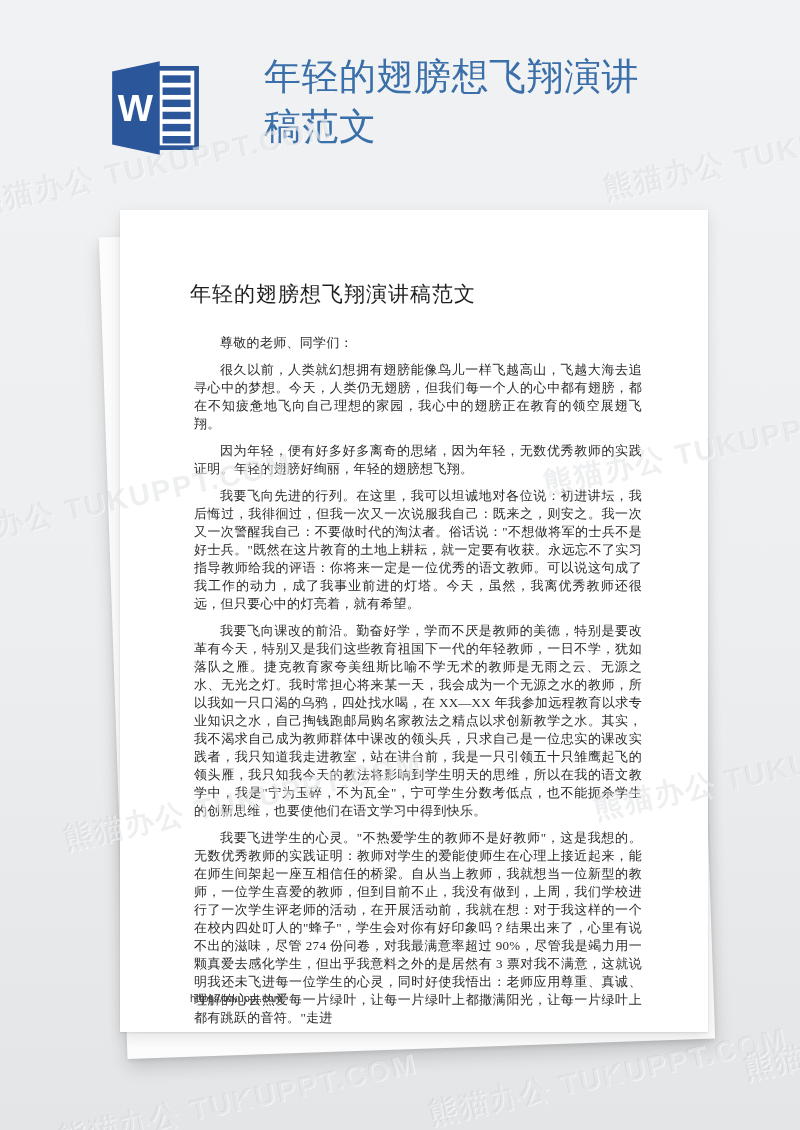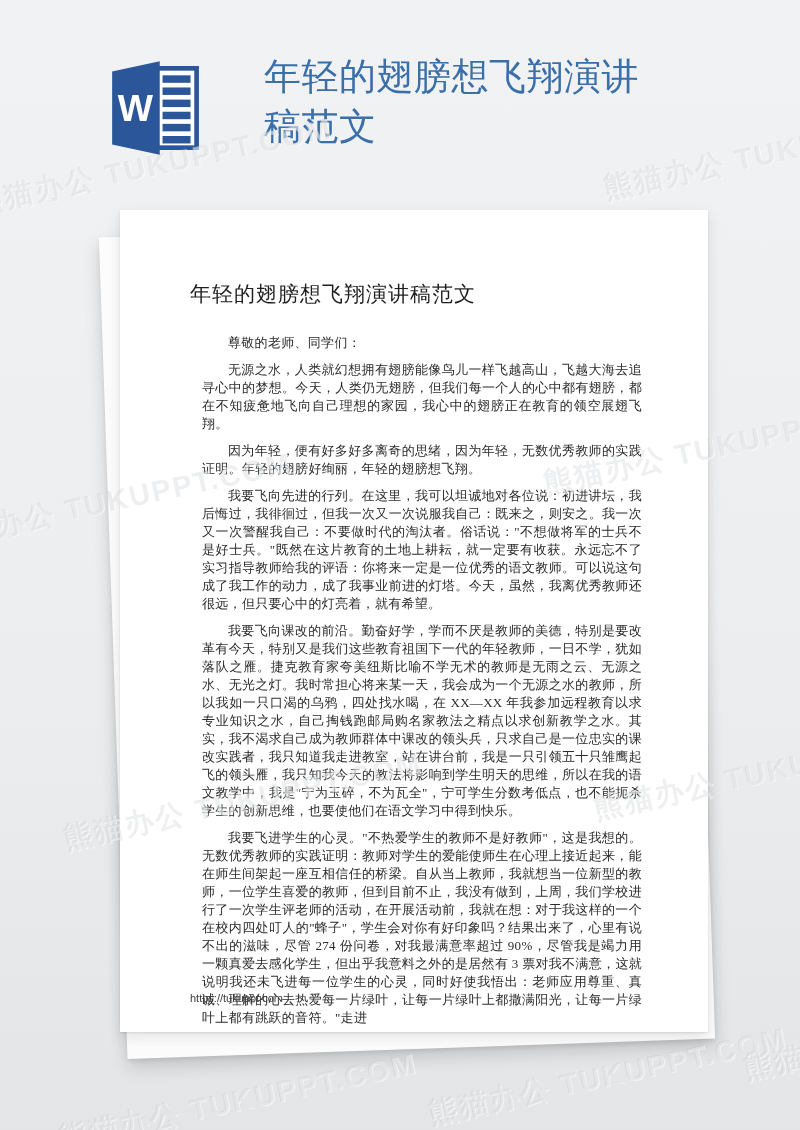--- a/index.html
+++ b/index.html
@@ -34,21 +34,21 @@
     padding:70px 66px 0 70px;box-sizing:border-box;
   }
 
   
   .doc-title{
     margin:0 0 26px 0;
     font-family:"Liberation Serif","DejaVu Serif",serif;
     font-size:21px;font-weight:400;color:#1e1e1e;letter-spacing:1px;
   }
   .doc-body p{
-    margin:0 0 9px 12px;
+    margin:0 0 9px 4px;
     font-family:"Liberation Serif","DejaVu Serif",serif;
     font-size:13px;line-height:18px;color:#2b2b2b;
     text-align:justify;text-indent:2em;letter-spacing:0.3px;
   }
   .footer-url{
     position:absolute;left:70px;bottom:28px;
     font-family:"Liberation Sans","DejaVu Sans",sans-serif;
     font-size:11px;color:#3c3c3c;
   }
 
@@ -70,21 +70,21 @@
 
 <div class="stage">
 
   <div class="paper-layer">
     <div class="paper back"></div>
 
     <div class="paper main">
       <h2 class="doc-title">年轻的翅膀想飞翔演讲稿范文</h2>
       <div class="doc-body">
         <p>尊敬的老师、同学们：</p>
-        <p>无源之水，人类就幻想拥有翅膀能像鸟儿一样飞越高山，飞越大海去追寻心中的梦想。今天，人类仍无翅膀，但我们每一个人的心中都有翅膀，都在不知疲惫地飞向自己理想的家园，我心中的翅膀正在教育的领空展翅飞翔。</p>
+        <p>很久以前，人类就幻想拥有翅膀能像鸟儿一样飞越高山，飞越大海去追寻心中的梦想。今天，人类仍无翅膀，但我们每一个人的心中都有翅膀，都在不知疲惫地飞向自己理想的家园，我心中的翅膀正在教育的领空展翅飞翔。</p>
         <p>因为年轻，便有好多好多离奇的思绪，因为年轻，无数优秀教师的实践证明。年轻的翅膀好绚丽，年轻的翅膀想飞翔。</p>
         <p>我要飞向先进的行列。在这里，我可以坦诚地对各位说：初进讲坛，我后悔过，我徘徊过，但我一次又一次说服我自己：既来之，则安之。我一次又一次警醒我自己：不要做时代的淘汰者。俗话说："不想做将军的士兵不是好士兵。"既然在这片教育的土地上耕耘，就一定要有收获。永远忘不了实习指导教师给我的评语：你将来一定是一位优秀的语文教师。可以说这句成了我工作的动力，成了我事业前进的灯塔。今天，虽然，我离优秀教师还很远，但只要心中的灯亮着，就有希望。</p>
         <p>我要飞向课改的前沿。勤奋好学，学而不厌是教师的美德，特别是要改革有今天，特别又是我们这些教育祖国下一代的年轻教师，一日不学，犹如落队之雁。捷克教育家夸美纽斯比喻不学无术的教师是无雨之云、无源之水、无光之灯。我时常担心将来某一天，我会成为一个无源之水的教师，所以我如一只口渴的乌鸦，四处找水喝，在 XX—XX 年我参加远程教育以求专业知识之水，自己掏钱跑邮局购名家教法之精点以求创新教学之水。其实，我不渴求自己成为教师群体中课改的领头兵，只求自己是一位忠实的课改实践者，我只知道我走进教室，站在讲台前，我是一只引领五十只雏鹰起飞的领头雁，我只知我今天的教法将影响到学生明天的思维，所以在我的语文教学中，我是"宁为玉碎，不为瓦全"，宁可学生分数考低点，也不能扼杀学生的创新思维，也要使他们在语文学习中得到快乐。</p>
         <p>我要飞进学生的心灵。"不热爱学生的教师不是好教师"，这是我想的。无数优秀教师的实践证明：教师对学生的爱能使师生在心理上接近起来，能在师生间架起一座互相信任的桥梁。自从当上教师，我就想当一位新型的教师，一位学生喜爱的教师，但到目前不止，我没有做到，上周，我们学校进行了一次学生评老师的活动，在开展活动前，我就在想：对于我这样的一个在校内四处叮人的"蜂子"，学生会对你有好印象吗？结果出来了，心里有说不出的滋味，尽管 274 份问卷，对我最满意率超过 90%，尽管我是竭力用一颗真爱去感化学生，但出乎我意料之外的是居然有 3 票对我不满意，这就说明我还未飞进每一位学生的心灵，同时好使我悟出：老师应用尊重、真诚、理解的心去热爱每一片绿叶，让每一片绿叶上都撒满阳光，让每一片绿叶上都有跳跃的音符。"走进</p>
       </div>
       <div class="footer-url">https://tukuppt.com</div>
     </div>
   </div>
 
   <div class="header-layer">

